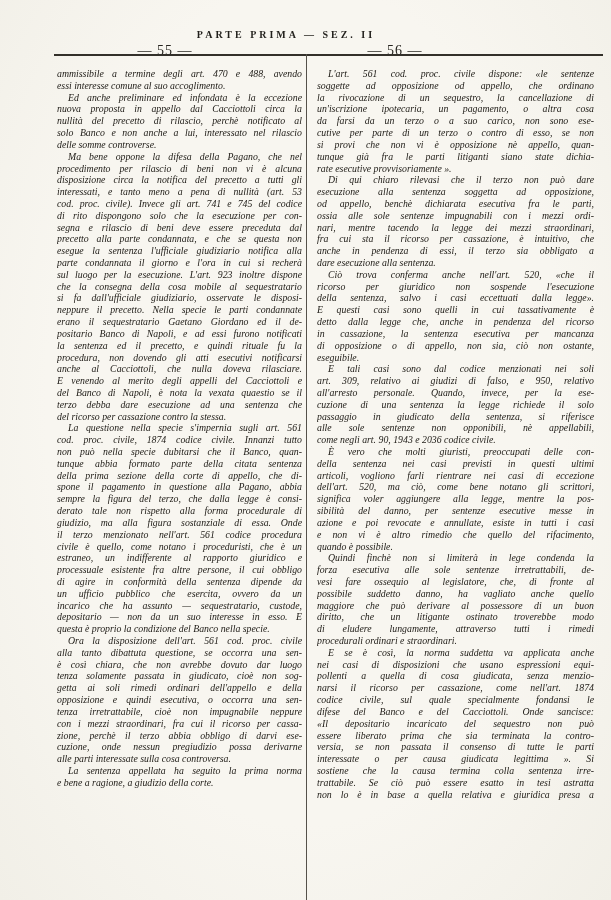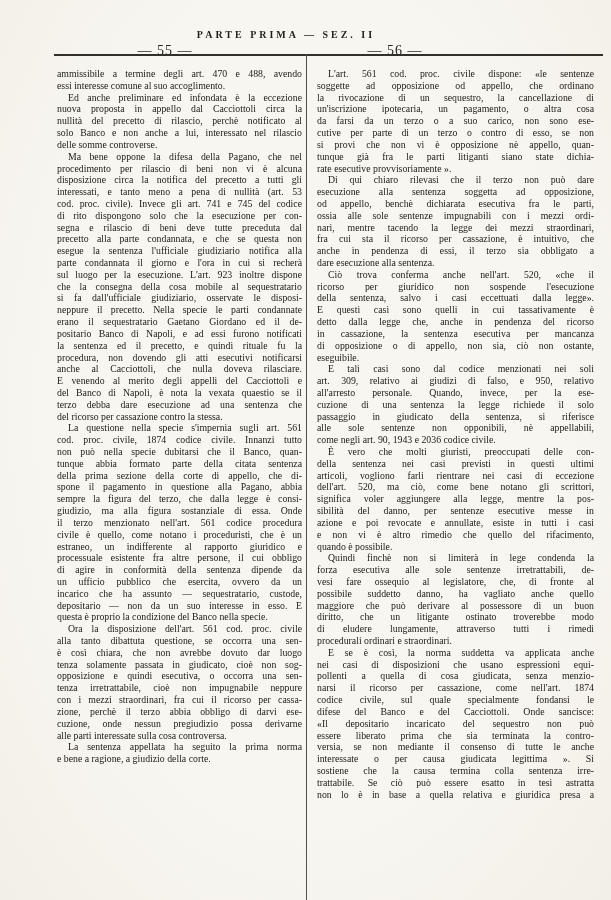--- a/index.html
+++ b/index.html
@@ -13,21 +13,21 @@
   .folio{position:absolute;top:43px;width:90px;text-align:center;
     font-size:14px;letter-spacing:1px;color:#26241f;}
   .folio-left{left:120px;}
   .folio-right{left:350px;}
   .title{position:absolute;top:29px;left:4px;right:43px;text-align:center;
     font-size:10px;font-weight:bold;letter-spacing:3px;color:#211f1b;}
   .rule-h{position:absolute;top:54px;left:54px;width:549px;height:2px;
     background:#33302a;}
   .rule-v{position:absolute;top:54px;bottom:0;left:306px;width:1px;
     background:#55514a;}
-  .col{position:absolute;top:68px;color:#23201b;}
+  .col{position:absolute;top:68px;color:#23201b;font-style:italic;}
   .col-left{left:57px;width:245px;}
   .col-right{left:317px;width:277px;}
   .line{
     height:11.82px;line-height:11.82px;font-size:9.8px;
     text-align:justify;text-align-last:justify;text-justify:inter-word;
     overflow:hidden;
   }
   .line.indent{padding-left:11px;}
   .line.para-end{text-align-last:left;}
 </style>
@@ -47,21 +47,21 @@
       <div class="line">nuova proposta in appello dal Cacciottoli circa la</div>
       <div class="line">nullità del precetto di rilascio, perchè notificato al</div>
       <div class="line">solo Banco e non anche a lui, interessato nel rilascio</div>
       <div class="line para-end">delle somme controverse.</div>
       <div class="line indent">Ma bene oppone la difesa della Pagano, che nel</div>
       <div class="line">procedimento per rilascio di beni non vi è alcuna</div>
       <div class="line">disposizione circa la notifica del precetto a tutti gli</div>
       <div class="line">interessati, e tanto meno a pena di nullità (art. 53</div>
       <div class="line">cod. proc. civile). Invece gli art. 741 e 745 del codice</div>
       <div class="line">di rito dispongono solo che la esecuzione per con-</div>
-      <div class="line">segna e rilascio di beni deve tutte preceduta dal</div>
+      <div class="line">segna e rilascio di beni deve essere preceduta dal</div>
       <div class="line">precetto alla parte condannata, e che se questa non</div>
       <div class="line">esegue la sentenza l'ufficiale giudiziario notifica alla</div>
       <div class="line">parte condannata il giorno e l'ora in cui si recherà</div>
       <div class="line">sul luogo per la esecuzione. L'art. 923 inoltre dispone</div>
       <div class="line">che la consegna della cosa mobile al sequestratario</div>
       <div class="line">si fa dall'ufficiale giudiziario, osservate le disposi-</div>
       <div class="line">neppure il precetto. Nella specie le parti condannate</div>
       <div class="line">erano il sequestratario Gaetano Giordano ed il de-</div>
       <div class="line">positario Banco di Napoli, e ad essi furono notificati</div>
       <div class="line">la sentenza ed il precetto, e quindi rituale fu la</div>
@@ -71,34 +71,36 @@
       <div class="line">del Banco di Napoli, è nota la vexata quaestio se il</div>
       <div class="line">terzo debba dare esecuzione ad una sentenza che</div>
       <div class="line para-end">del ricorso per cassazione contro la stessa.</div>
       <div class="line indent">La questione nella specie s'impernia sugli art. 561</div>
       <div class="line">cod. proc. civile, 1874 codice civile. Innanzi tutto</div>
       <div class="line">non può nella specie dubitarsi che il Banco, quan-</div>
       <div class="line">tunque abbia formato parte della citata sentenza</div>
       <div class="line">della prima sezione della corte di appello, che di-</div>
       <div class="line">spone il pagamento in questione alla Pagano, abbia</div>
       <div class="line">sempre la figura del terzo, che dalla legge è consi-</div>
+      <div class="line">derato tale non rispetto alla forma procedurale di</div>
       <div class="line">giudizio, ma alla figura sostanziale di essa. Onde</div>
       <div class="line">il terzo menzionato nell'art. 561 codice procedura</div>
       <div class="line">civile è quello, come notano i proceduristi, che è un</div>
       <div class="line">estraneo, un indifferente al rapporto giuridico e</div>
       <div class="line">processuale esistente fra altre persone, il cui obbligo</div>
       <div class="line">di agire in conformità della sentenza dipende da</div>
       <div class="line">un ufficio pubblico che esercita, ovvero da un</div>
       <div class="line">incarico che ha assunto — sequestratario, custode,</div>
       <div class="line">depositario — non da un suo interesse in esso. E</div>
       <div class="line para-end">questa è proprio la condizione del Banco nella specie.</div>
       <div class="line indent">Ora la disposizione dell'art. 561 cod. proc. civile</div>
       <div class="line">alla tanto dibattuta questione, se occorra una sen-</div>
       <div class="line">è così chiara, che non avrebbe dovuto dar luogo</div>
       <div class="line">tenza solamente passata in giudicato, cioè non sog-</div>
+      <div class="line">getta ai soli rimedi ordinari dell'appello e della</div>
       <div class="line">opposizione e quindi esecutiva, o occorra una sen-</div>
       <div class="line">tenza irretrattabile, cioè non impugnabile neppure</div>
       <div class="line">con i mezzi straordinari, fra cui il ricorso per cassa-</div>
       <div class="line">zione, perchè il terzo abbia obbligo di darvi ese-</div>
       <div class="line">cuzione, onde nessun pregiudizio possa derivarne</div>
       <div class="line para-end">alle parti interessate sulla cosa controversa.</div>
       <div class="line indent">La sentenza appellata ha seguito la prima norma</div>
       <div class="line para-end">e bene a ragione, a giudizio della corte.</div>
     </div>
   <div class="col col-right">
@@ -152,19 +154,19 @@
       <div class="line">di eludere lungamente, attraverso tutti i rimedi</div>
       <div class="line para-end">procedurali ordinari e straordinari.</div>
       <div class="line indent">E se è così, la norma suddetta va applicata anche</div>
       <div class="line">nei casi di disposizioni che usano espressioni equi-</div>
       <div class="line">pollenti a quella di cosa giudicata, senza menzio-</div>
       <div class="line">narsi il ricorso per cassazione, come nell'art. 1874</div>
       <div class="line">codice civile, sul quale specialmente fondansi le</div>
       <div class="line">difese del Banco e del Cacciottoli. Onde sancisce:</div>
       <div class="line">«Il depositario incaricato del sequestro non può</div>
       <div class="line">essere liberato prima che sia terminata la contro-</div>
-      <div class="line">versia, se non mediante il consenso di tutte le anche</div>
+      <div class="line">versia, se non passata il consenso di tutte le parti</div>
       <div class="line">interessate o per causa giudicata legittima ». Si</div>
       <div class="line">sostiene che la causa termina colla sentenza irre-</div>
       <div class="line">trattabile. Se ciò può essere esatto in tesi astratta</div>
       <div class="line">non lo è in base a quella relativa e giuridica presa a</div>
     </div>
 </div>
 
 </body></html>

